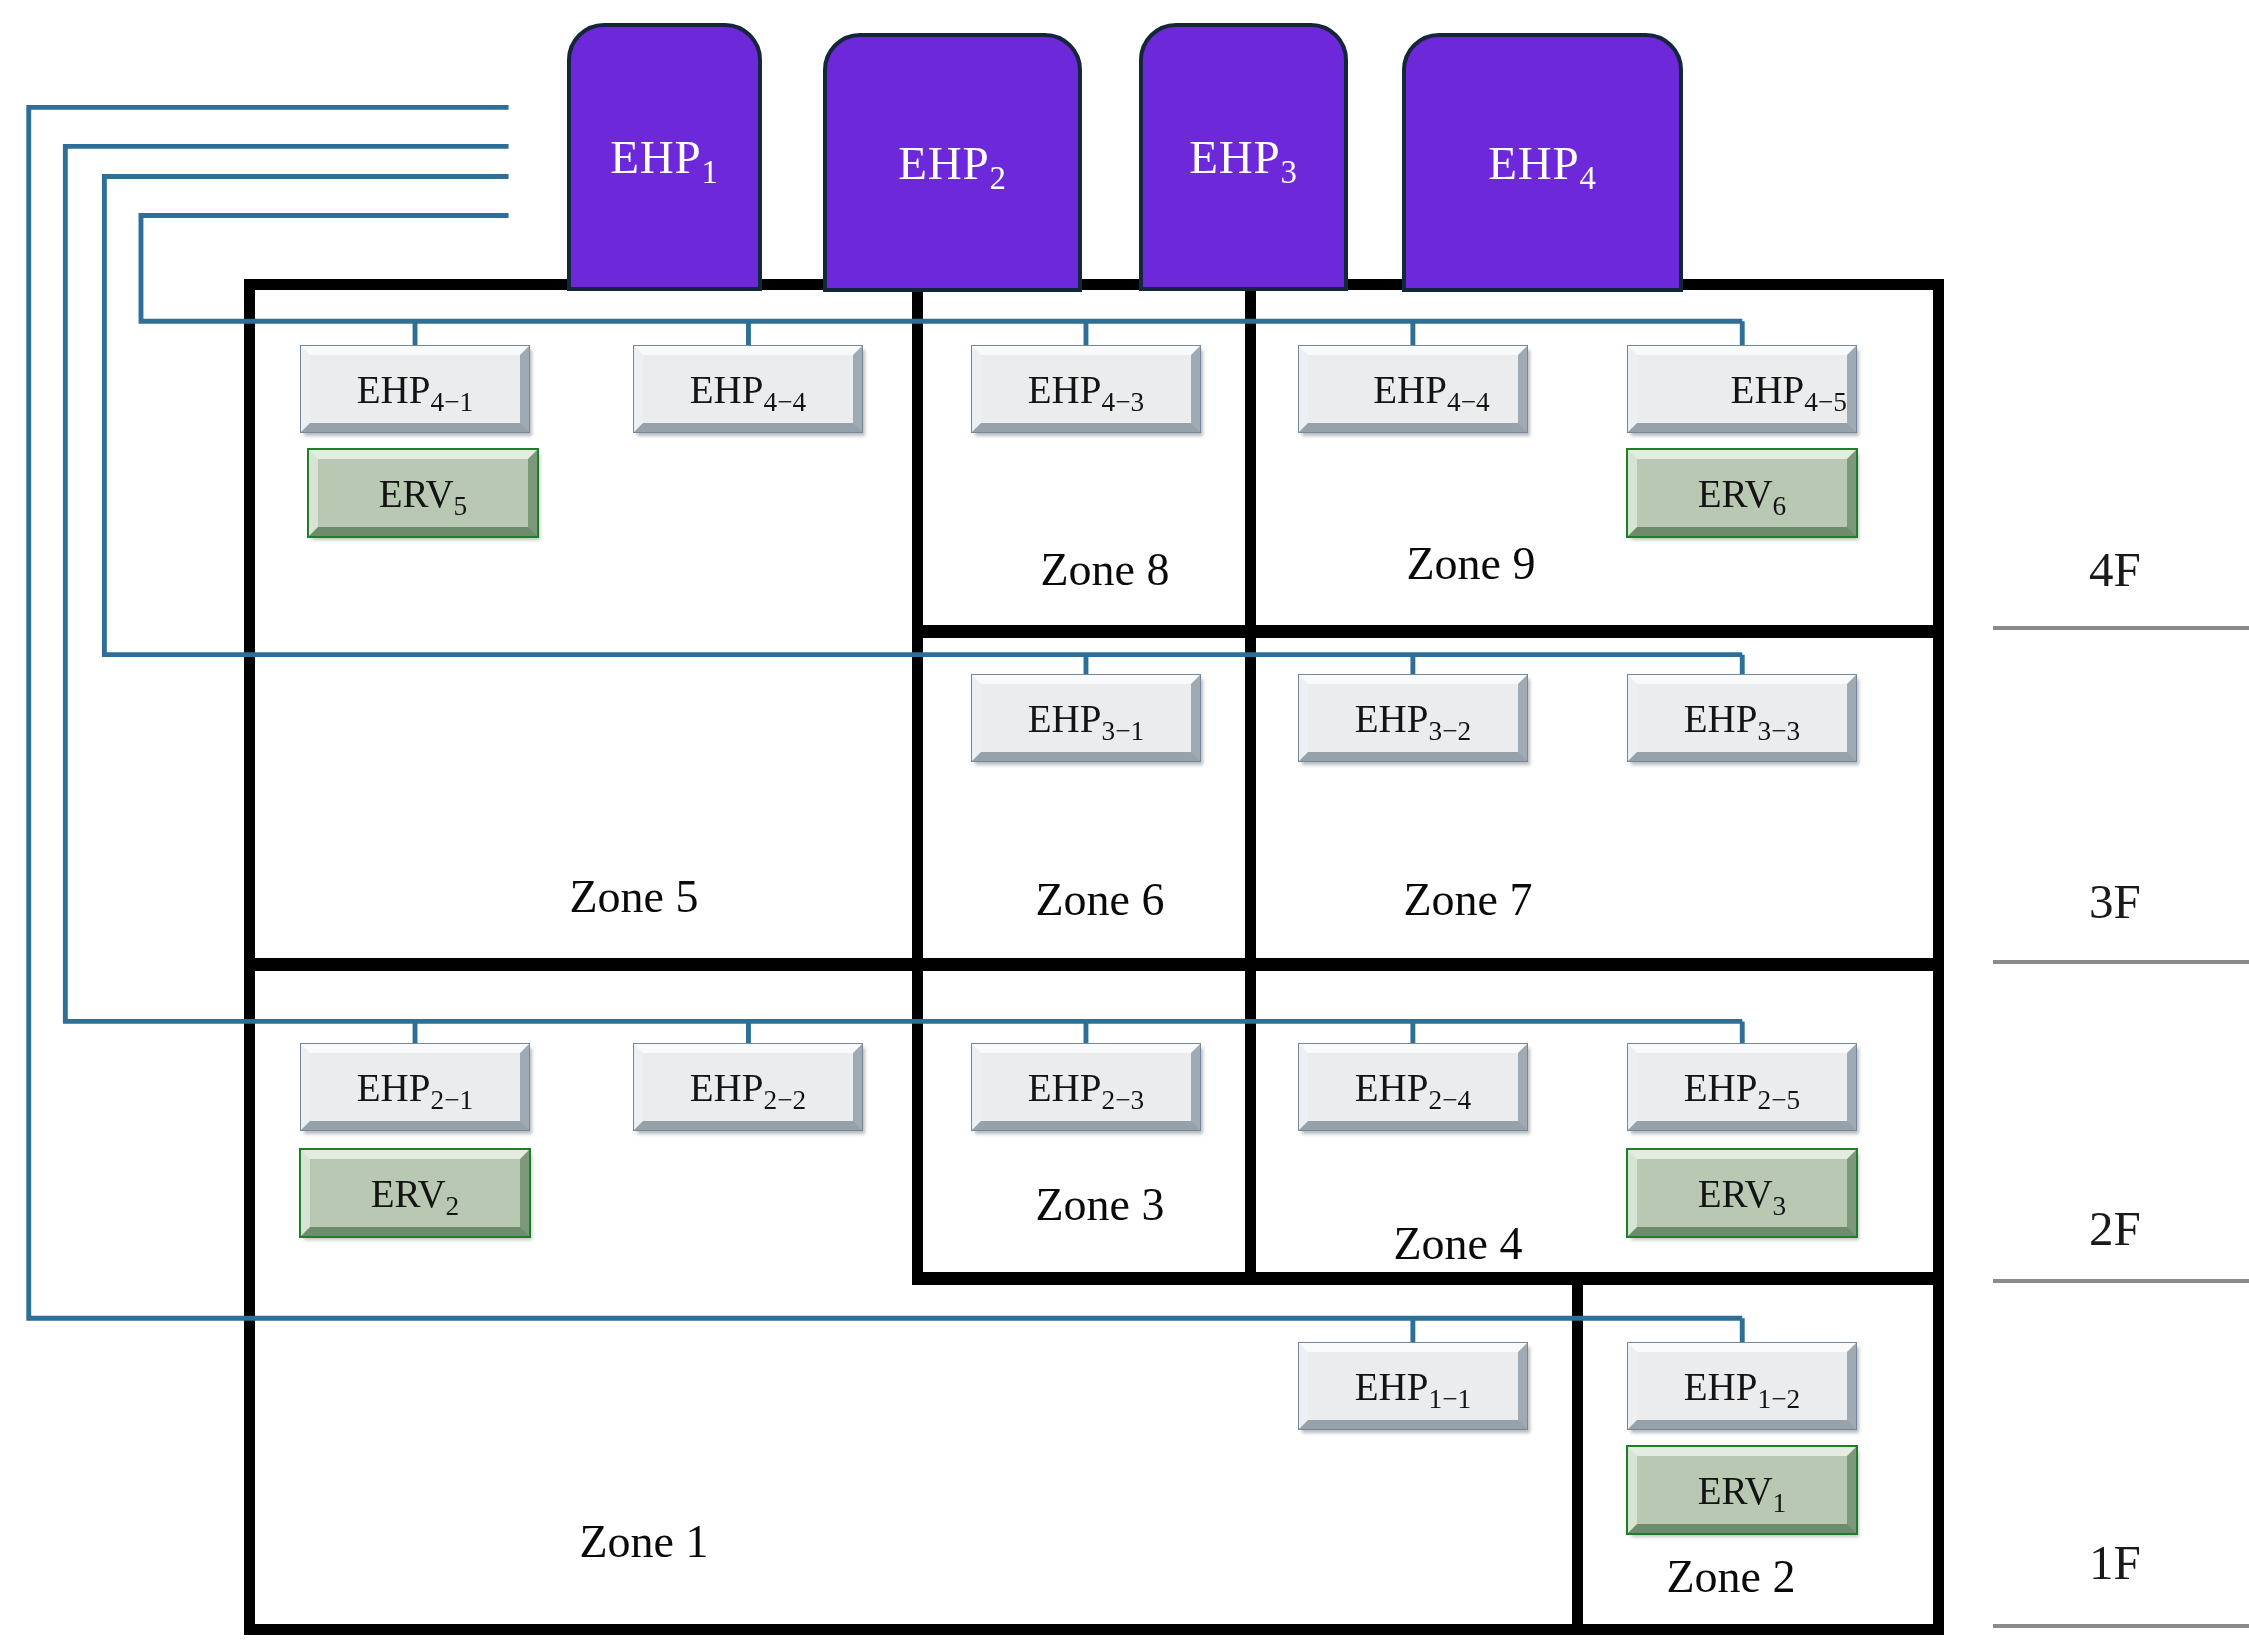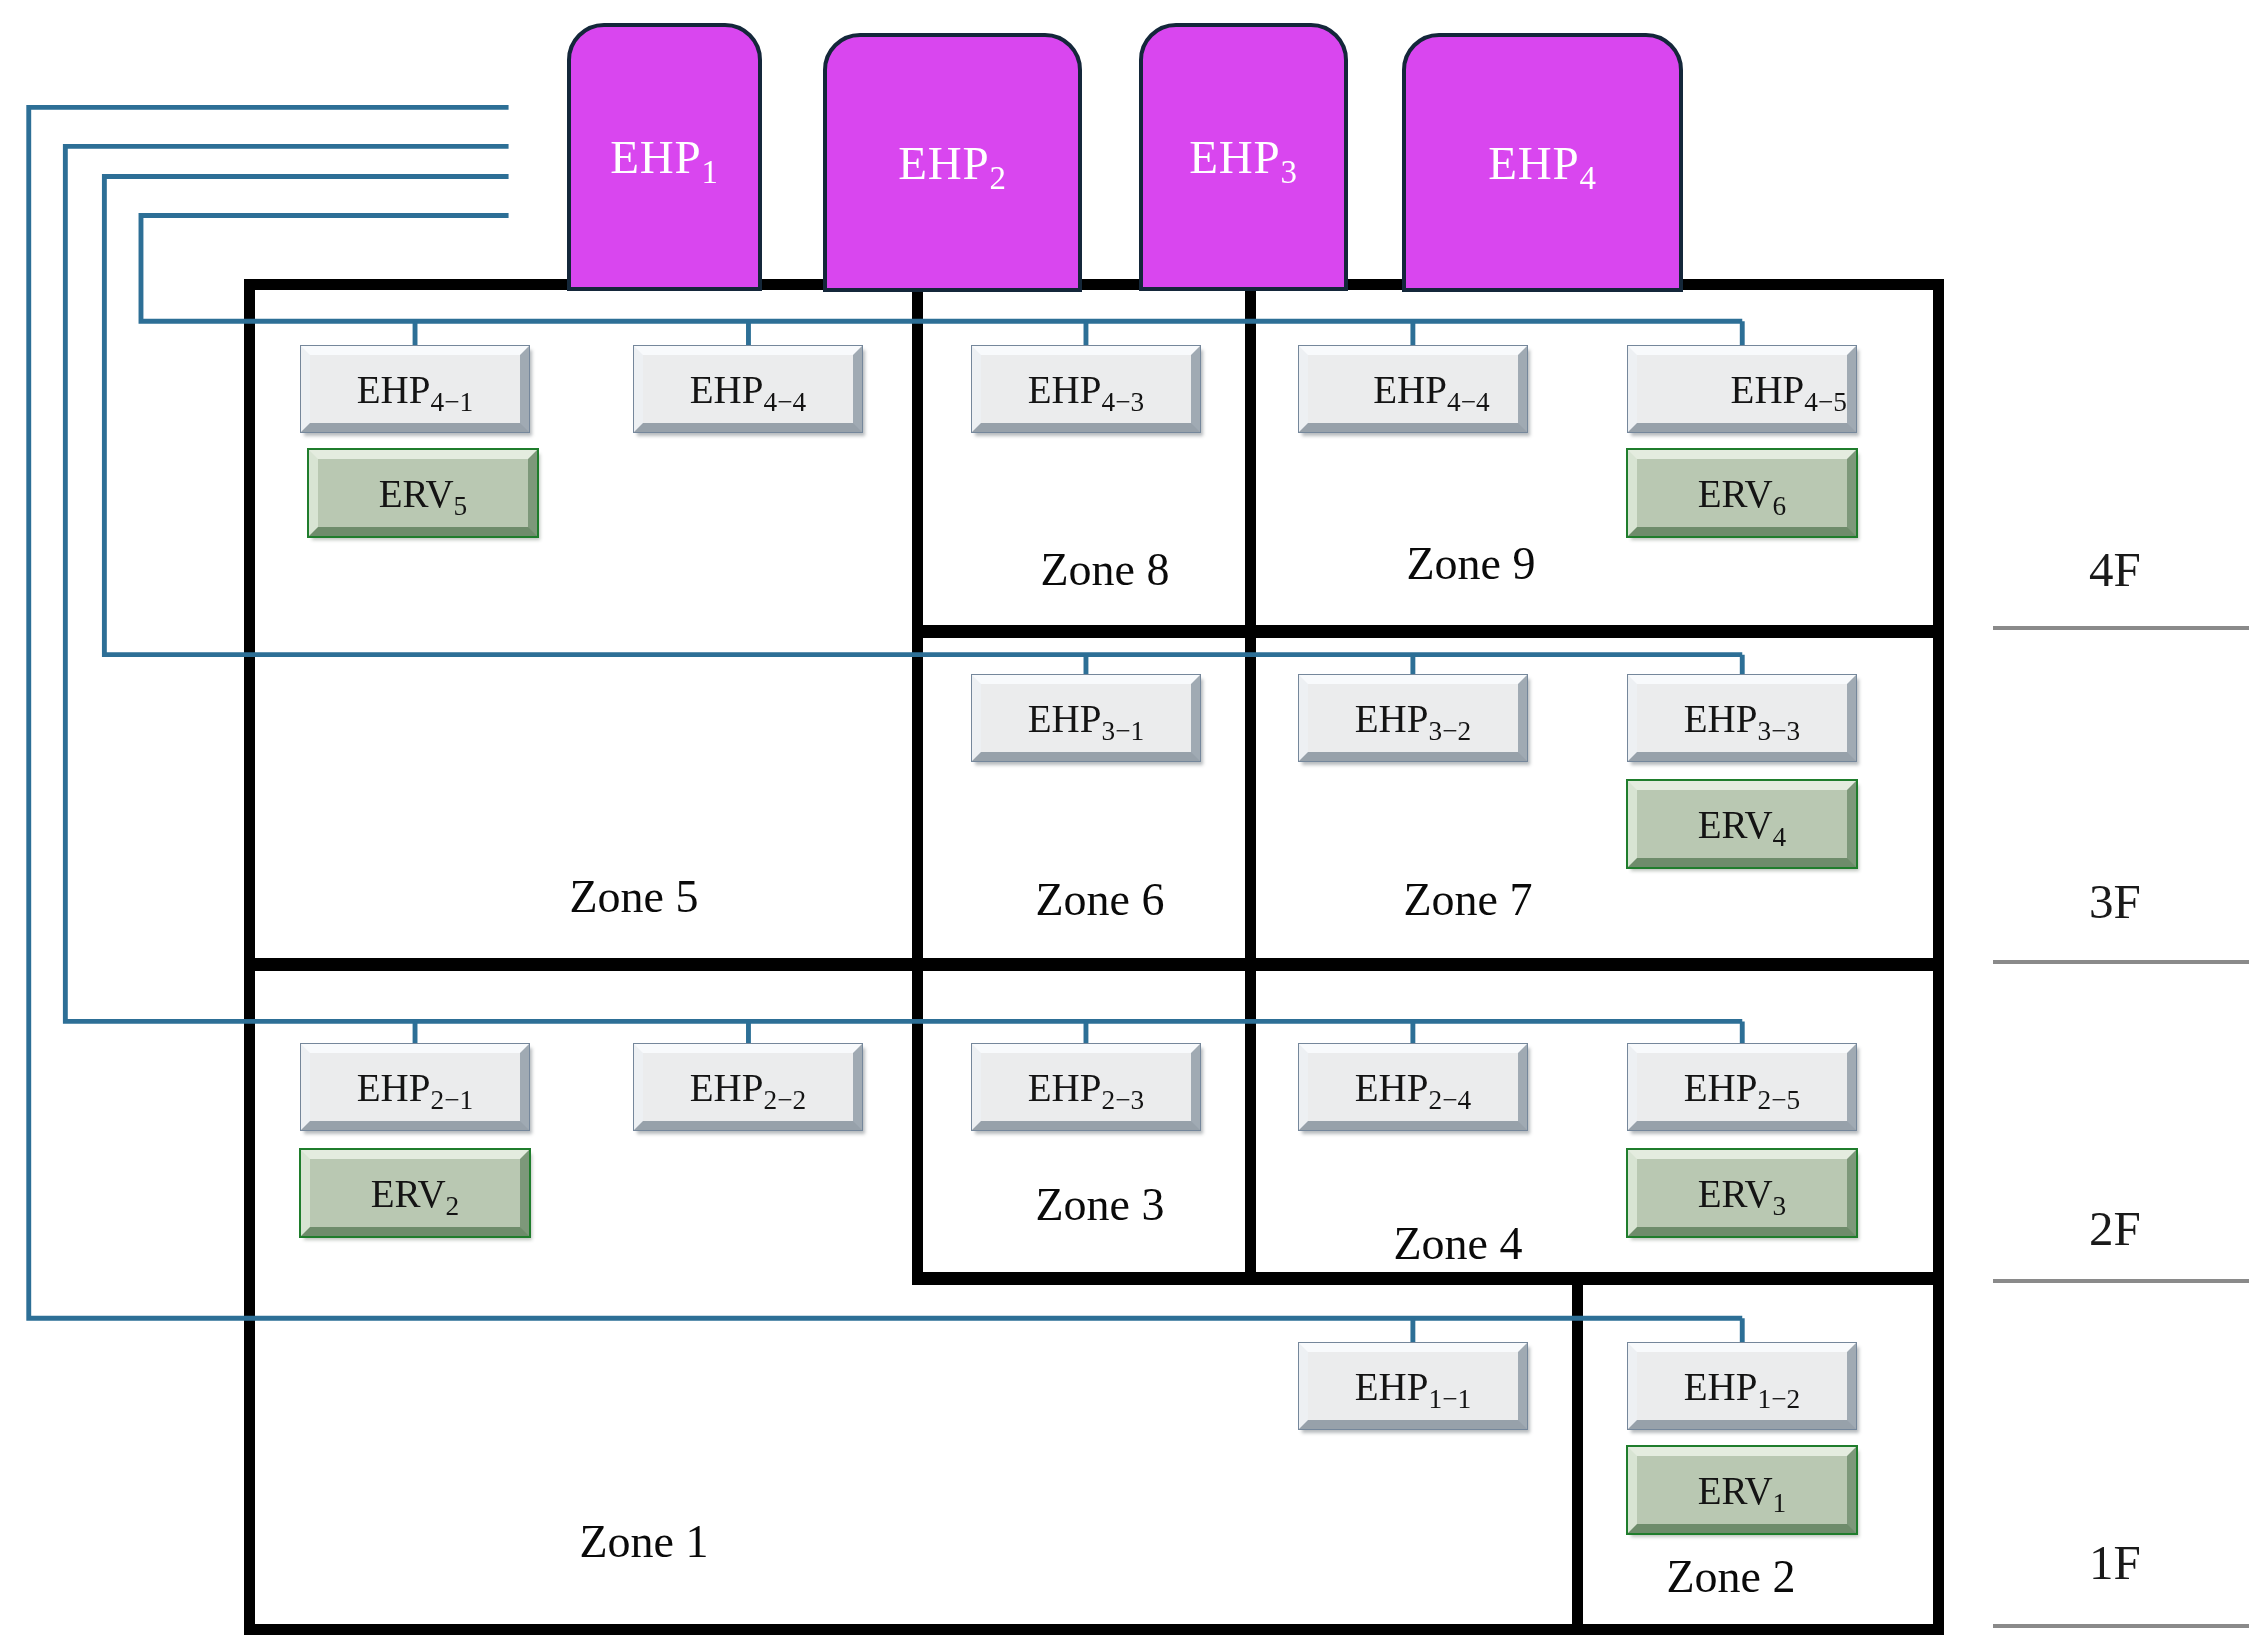--- a/index.html
+++ b/index.html
@@ -11,21 +11,21 @@
   .outer-wall{
     position:absolute;left:244px;top:279px;width:1700px;height:1356px;
     box-sizing:border-box;border:11.4px solid #000;background:transparent;
   }
   .wall{position:absolute;background:#000;}
   
   svg.pipes{position:absolute;left:0;top:0;z-index:3;}
   
   .ehp-out{
     position:absolute;z-index:4;box-sizing:border-box;
-    background:#d946ef;border:4.1px solid #14273a;border-radius:37px 37px 0 0;
+    background:#6d28d9;border:4.1px solid #14273a;border-radius:37px 37px 0 0;
     display:flex;align-items:center;justify-content:center;
     color:#fff;font-size:47px;letter-spacing:0.8px;
   }
   
   .unit{
     position:absolute;z-index:5;box-sizing:border-box;width:228px;height:86px;
     display:flex;align-items:center;justify-content:center;
     font-size:39px;color:#141414;white-space:nowrap;
   }
   .ehp-in{
@@ -115,23 +115,20 @@
 
   <div class="unit ehp-in" style="left:972px;top:675px;">
     <span><span>EHP</span><sub>3−1</sub></span>
   </div>
   <div class="unit ehp-in" style="left:1299px;top:675px;">
     <span><span>EHP</span><sub>3−2</sub></span>
   </div>
   <div class="unit ehp-in" style="left:1628px;top:675px;">
     <span><span>EHP</span><sub>3−3</sub></span>
   </div>
-  <div class="unit erv" style="left:1628px;top:781px;">
-    <span><span>ERV</span><sub>4</sub></span>
-  </div>
 
   <div class="unit ehp-in" style="left:301px;top:1044px;">
     <span><span>EHP</span><sub>2−1</sub></span>
   </div>
   <div class="unit ehp-in" style="left:634px;top:1044px;">
     <span><span>EHP</span><sub>2−2</sub></span>
   </div>
   <div class="unit ehp-in" style="left:972px;top:1044px;">
     <span><span>EHP</span><sub>2−3</sub></span>
   </div>

